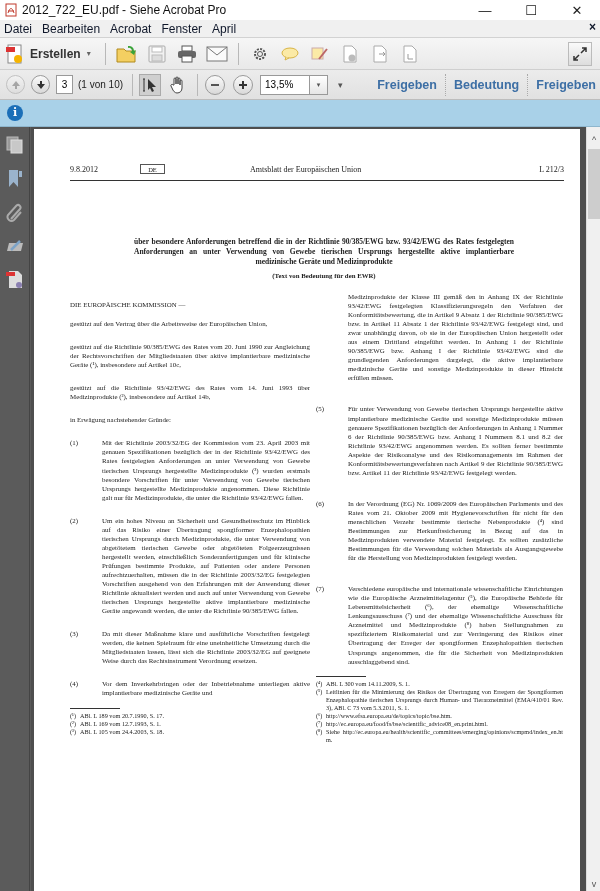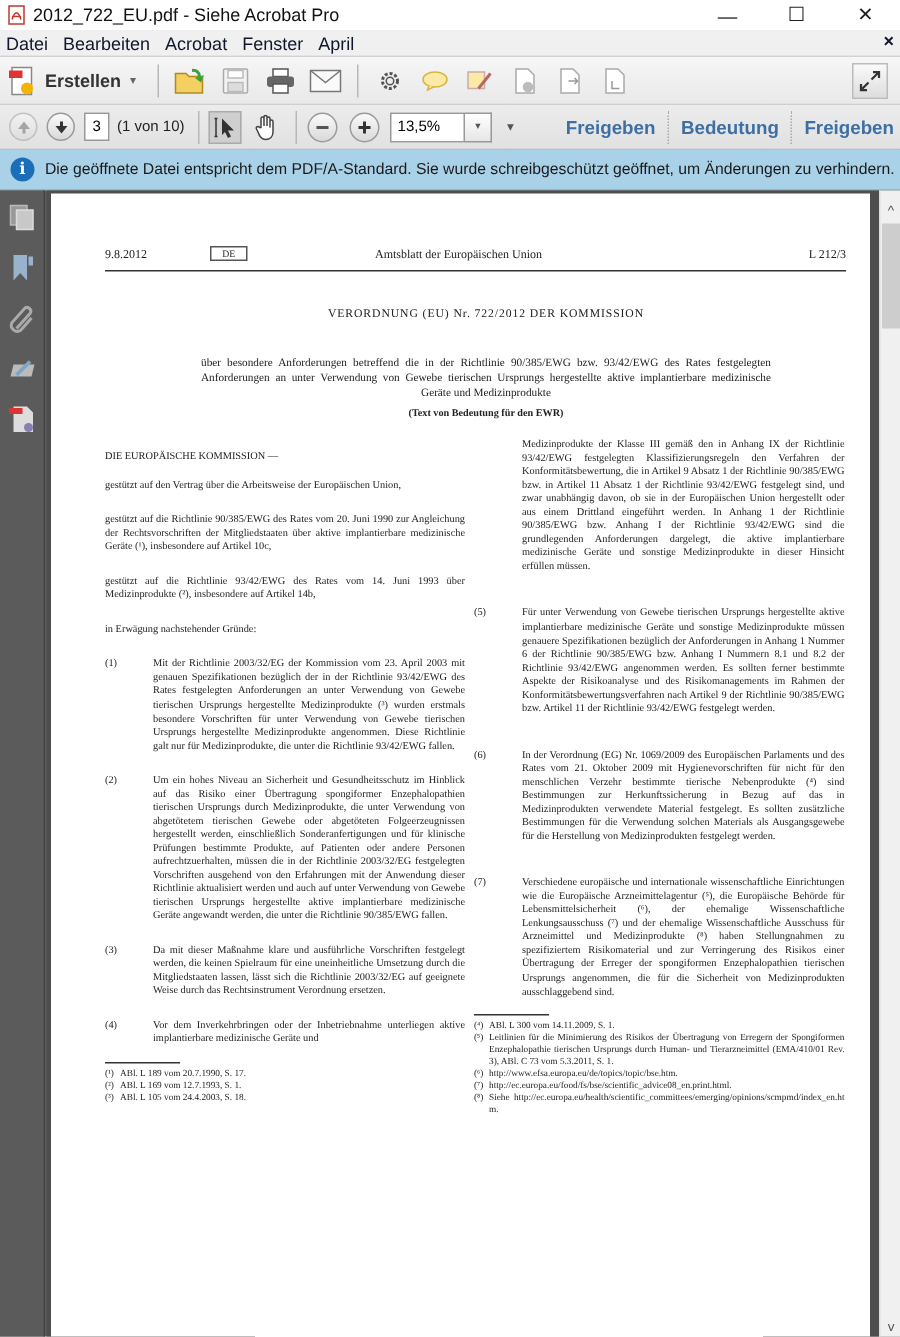--- a/index.html
+++ b/index.html
@@ -40,21 +40,21 @@
 
   .hdr { position: absolute; top: 36px; left: 36px; width: 494px; height: 12px; font-size: 8px; }
   .hdr .date { position: absolute; left: 0; top: 0; }
   .hdr .lang { position: absolute; left: 70px; top: -1px; border: 1px solid #555; padding: 0 6px; font-size: 6.5px; height: 10px; line-height: 9px; width: 25px; text-align: center; }
   .hdr .journal { position: absolute; left: 180px; top: 0; }
   .hdr .pg { position: absolute; right: 0; top: 0; }
   .hdr-rule { position: absolute; top: 51px; left: 36px; width: 494px; height: 1px; background: #333; }
   .title-block { position: absolute; left: 100px; width: 380px; text-align: center; font-size: 7.8px; }
   .t1 { top: 75px; letter-spacing: 0.6px; }
   .t2 { top: 91px; }
-  .t3 { top: 108px; text-align: justify; text-align-last: center; line-height: 10px; font-weight: normal; font-size: 7.5px; }
+  .t3 { top: 108px; text-align: justify; text-align-last: center; line-height: 10px; font-weight: bold; font-size: 7.5px; }
   .t4 { top: 143px; font-weight: bold; font-size: 6.8px; }
   .col { position: absolute; font-size: 6.9px; line-height: 9.05px; text-align: justify; }
   .col p { margin-bottom: 9px; }
   .col-left { left: 36px; top: 171px; width: 240px; }
   .col-right { left: 282px; top: 163px; width: 247px; }
   .rec { display: flex; }
   .rec .num { width: 32px; flex-shrink: 0; }
   .rec .txt { flex: 1; text-align: justify; }
   .fn-rule { width: 50px; height: 1px; background: #333; margin: 10px 0 3px 0; }
   .fn { font-size: 6.2px; line-height: 8px; display: flex; }
@@ -212,21 +212,20 @@
   <span style="flex:1;"></span>
   <span class="panel-link">Freigeben</span>
   <span class="panel-sep"></span>
   <span class="panel-link">Bedeutung</span>
   <span class="panel-sep"></span>
   <span class="panel-link" style="padding-right:4px;">Freigeben</span>
 </div>
 
 <div class="infobar">
   <span class="info-icon">i</span>
-  <span>Die geöffnete Datei entspricht dem PDF/A-Standard. Sie wurde schreibgeschützt geöffnet, um Änderungen zu verhindern.</span>
 </div>
 
 <div class="work">
   <div class="leftrail">
     <span class="rail-icon" style="top:8px;">
       <svg width="20" height="20" viewBox="0 0 20 20">
           <rect x="2" y="2" width="11" height="13" fill="#999" stroke="#bbb"></rect>
           <rect x="6" y="5" width="11" height="13" fill="#c8c8c8" stroke="#ddd"></rect>
         </svg>
     </span>
@@ -259,21 +258,20 @@
   <div class="docarea">
     <div class="page">
       <div class="hdr">
         <span class="date">9.8.2012</span>
         <span class="lang">DE</span>
         <span class="journal">Amtsblatt der Europäischen Union</span>
         <span class="pg">L 212/3</span>
       </div>
       <div class="hdr-rule"></div>
 
-      <div class="title-block t1">VERORDNUNG (EU) Nr. 722/2012 DER KOMMISSION</div>
       <div class="title-block t3">über besondere Anforderungen betreffend die in der Richtlinie 90/385/EWG bzw. 93/42/EWG des Rates festgelegten Anforderungen an unter Verwendung von Gewebe tierischen Ursprungs hergestellte aktive implantierbare medizinische Geräte und Medizinprodukte</div>
       <div class="title-block t4">(Text von Bedeutung für den EWR)</div>
 
       <div class="col col-left">
         <p style="margin-bottom:10px;">DIE EUROPÄISCHE KOMMISSION —</p>
         <p style="margin-bottom:14px;">gestützt auf den Vertrag über die Arbeitsweise der Europäischen Union,</p>
         <p style="margin-bottom:14px;">gestützt auf die Richtlinie 90/385/EWG des Rates vom 20. Juni 1990 zur Angleichung der Rechtsvorschriften der Mitgliedstaaten über aktive implantierbare medizinische Geräte (¹), insbesondere auf Artikel 10c,</p>
         <p style="margin-bottom:14px;">gestützt auf die Richtlinie 93/42/EWG des Rates vom 14. Juni 1993 über Medizinprodukte (²), insbesondere auf Artikel 14b,</p>
         <p style="margin-bottom:14px;">in Erwägung nachstehender Gründe:</p>
 

